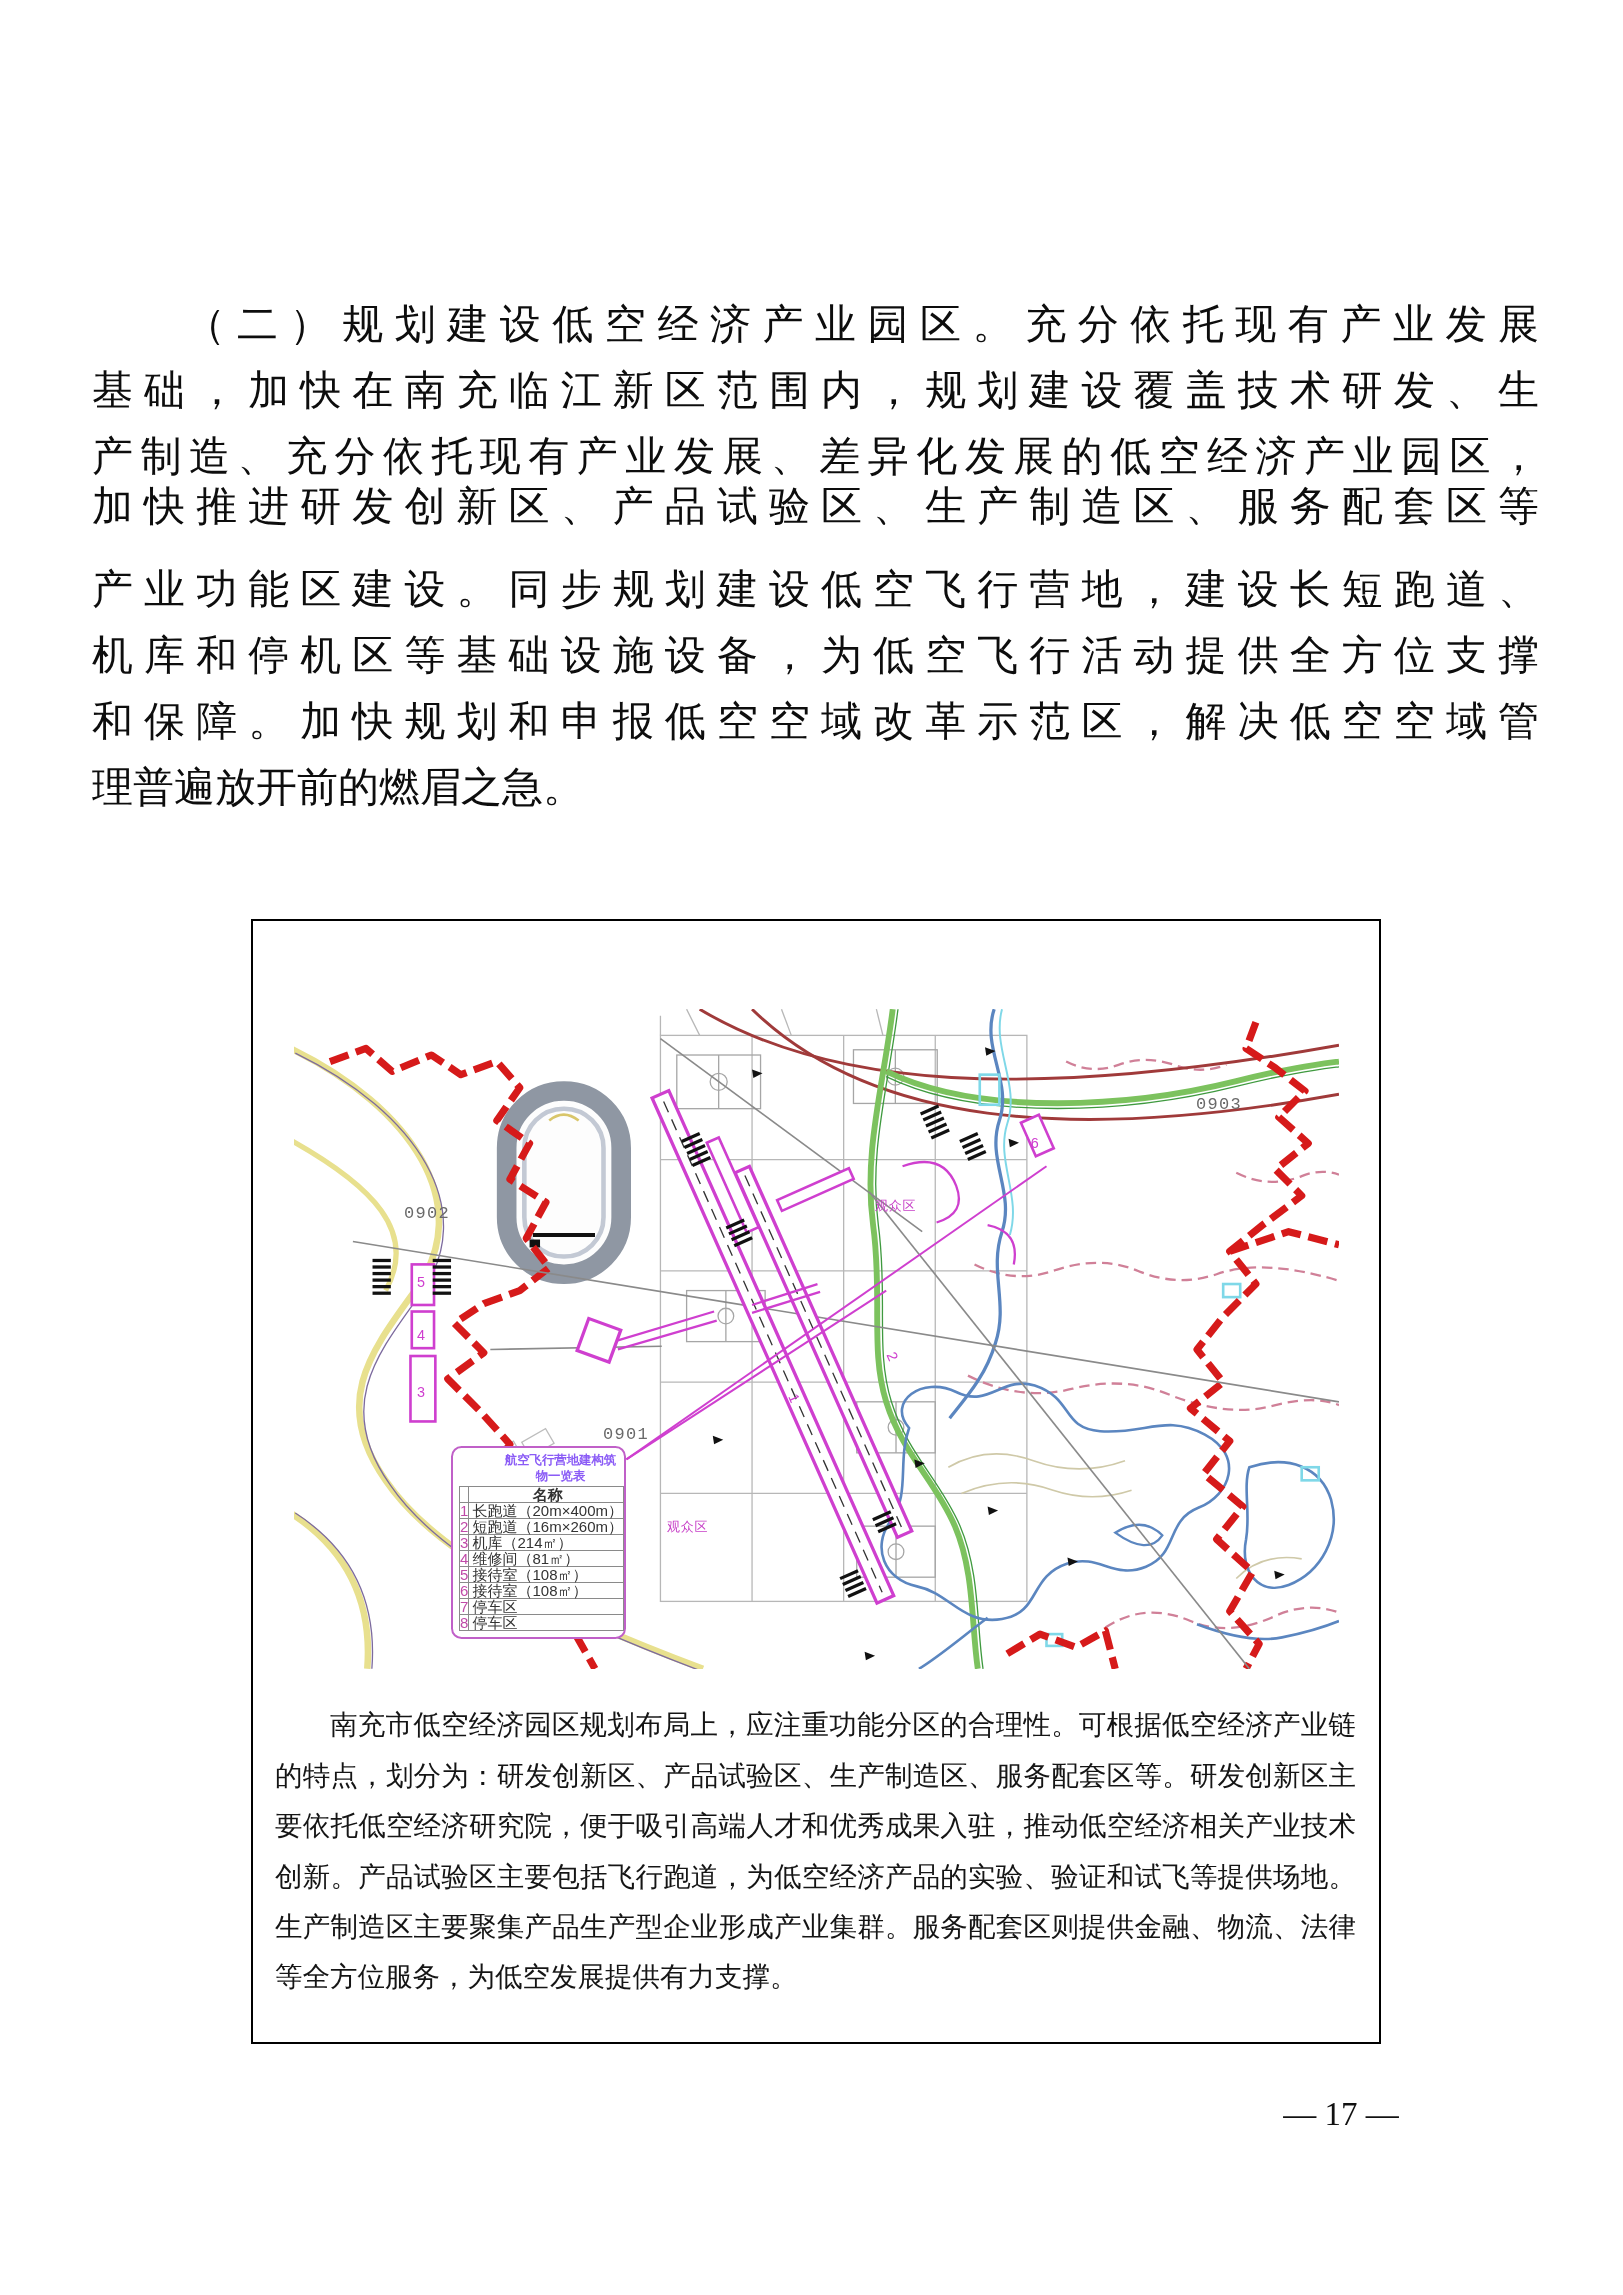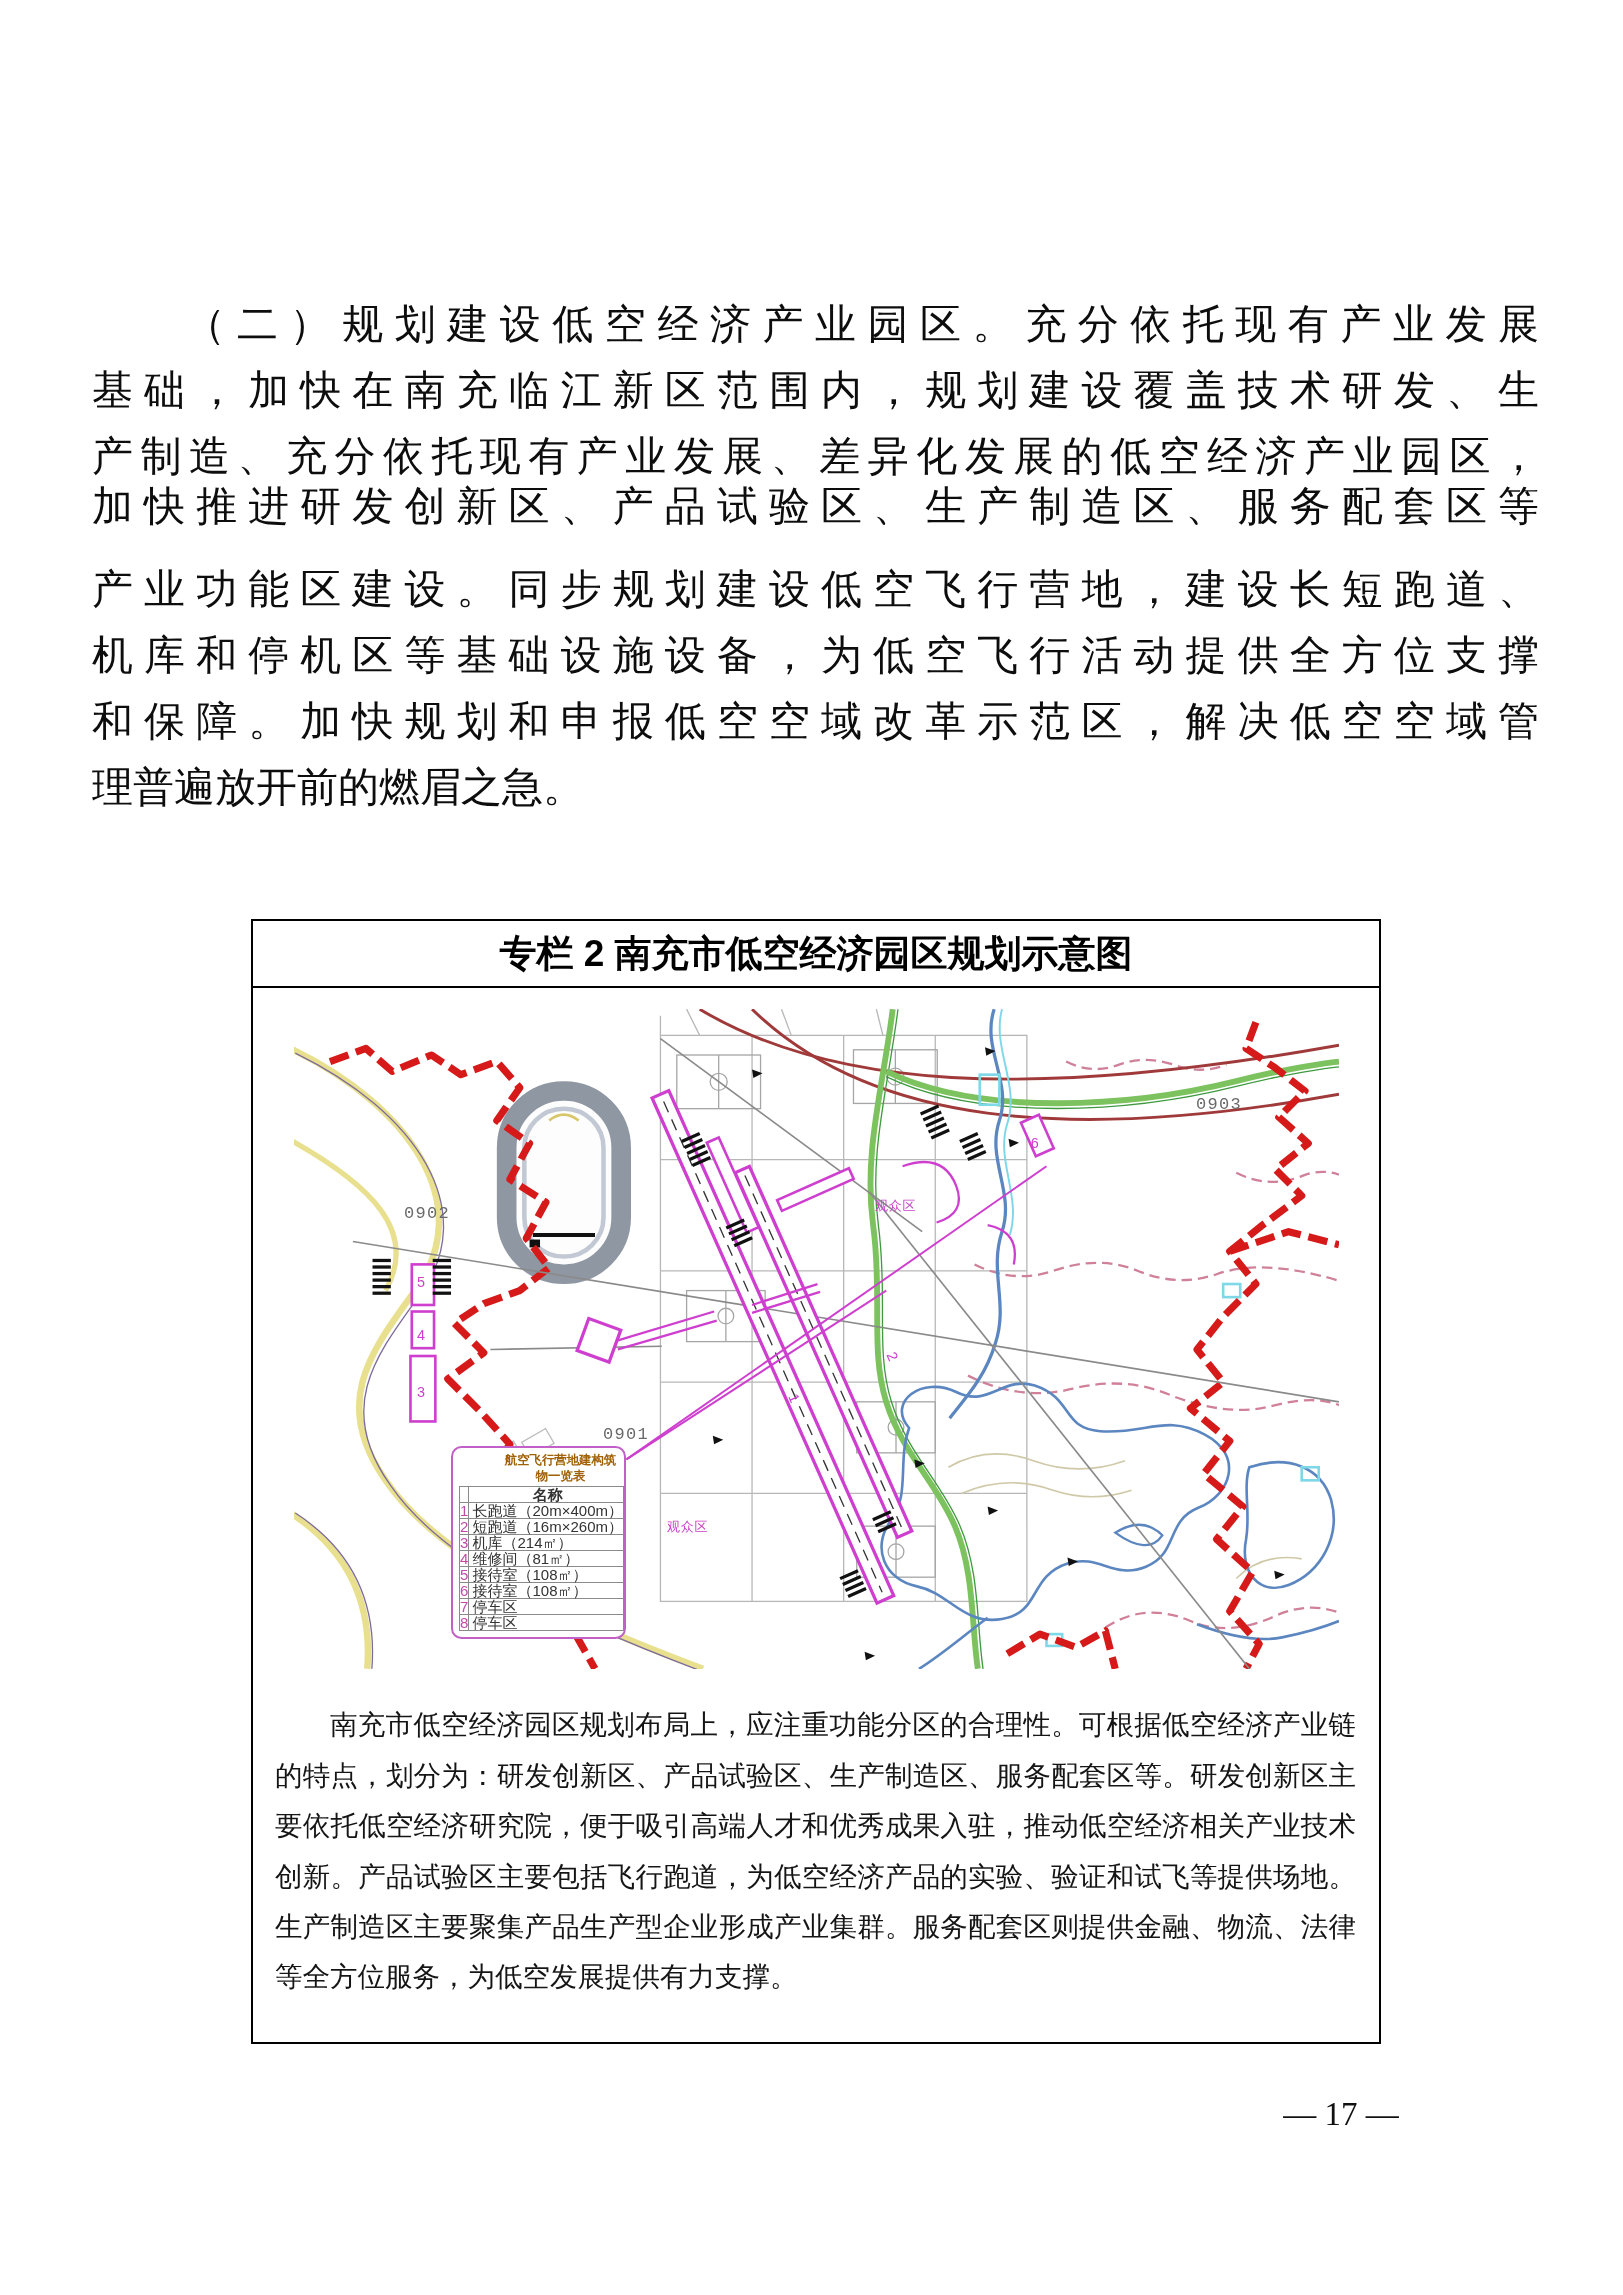--- a/index.html
+++ b/index.html
@@ -24,21 +24,21 @@
   
   .map-label{position:absolute;font-family:Liberation Mono, monospace;
              color:#6a6a6a;font-size:17px;letter-spacing:1.3px;}
   .map-label.small{font-size:11.8px;color:#888;letter-spacing:0.7px;}
   .aud-label{position:absolute;font-family:"Liberation Sans","DejaVu Sans",sans-serif;
              color:#c73fc7;font-size:13px;letter-spacing:0.7px;}
   
   .map-legend{position:absolute;left:157px;top:437px;width:175px;box-sizing:border-box;
               background:#fff;border:2.6px solid #c060c8;border-radius:10.5px;padding:5.2px 5.9px 6.5px 5.9px;
               font-family:"Liberation Sans","DejaVu Sans",sans-serif;}
-  .legend-title{font-size:12.4px;font-weight:700;color:#a16207;text-align:center;line-height:15.7px;margin-bottom:1.3px;margin-left:44px;}
+  .legend-title{font-size:12.4px;font-weight:700;color:#8b5cf6;text-align:center;line-height:15.7px;margin-bottom:1.3px;margin-left:44px;}
   .legend-table{width:100%;border-collapse:collapse;}
   .legend-table td{border:1px solid #8a8a8a;font-size:15px;line-height:15px;height:15px;
                    color:#333;padding:0 0 0 3.3px;white-space:nowrap;}
   .legend-table td.num{width:17px;text-align:center;color:#c04aa8;padding:0;}
   .legend-table td.hdr{text-align:center;font-weight:700;color:#333;}
   
   .capline{position:absolute;left:22px;width:1081px;height:50px;font-size:27.5px;line-height:50px;
            text-align:justify;text-align-last:justify;text-justify:inter-character;color:#151515;}
   .capline.first{padding-left:55px;width:1026px;}
   .capline.last{text-align-last:left;}
@@ -56,21 +56,20 @@
     <div class="bodyline" style="top:357px">基础，加快在南充临江新区范围内，规划建设覆盖技术研发、生</div>
     <div class="bodyline" style="top:423px">产制造、充分依托现有产业发展、差异化发展的低空经济产业园区，</div>
     <div class="bodyline" style="top:473px">加快推进研发创新区、产品试验区、生产制造区、服务配套区等</div>
     <div class="bodyline" style="top:556px">产业功能区建设。同步规划建设低空飞行营地，建设长短跑道、</div>
     <div class="bodyline" style="top:622px">机库和停机区等基础设施设备，为低空飞行活动提供全方位支撑</div>
     <div class="bodyline" style="top:688px">和保障。加快规划和申报低空空域改革示范区，解决低空空域管</div>
     <div class="bodyline last" style="top:754px">理普遍放开前的燃眉之急。</div>
   </div>
 
   <div class="panel">
-    <div class="panel-title">专栏 2 南充市低空经济园区规划示意图</div>
 
     <div class="map-wrap">
       <svg class="map-svg" width="1045" height="660" viewBox="0 0 1597 1008">
         <rect x="0" y="0" width="1597" height="1008" fill="#ffffff"></rect>
 
         <g stroke="#b0b0b0" stroke-width="2" fill="none" opacity="0.9">
           <rect x="560" y="40" width="560" height="865"></rect>
           <line x1="700" y1="40" x2="700" y2="905"></line>
           <line x1="840" y1="40" x2="840" y2="905"></line>
           <line x1="980" y1="40" x2="980" y2="905"></line>

